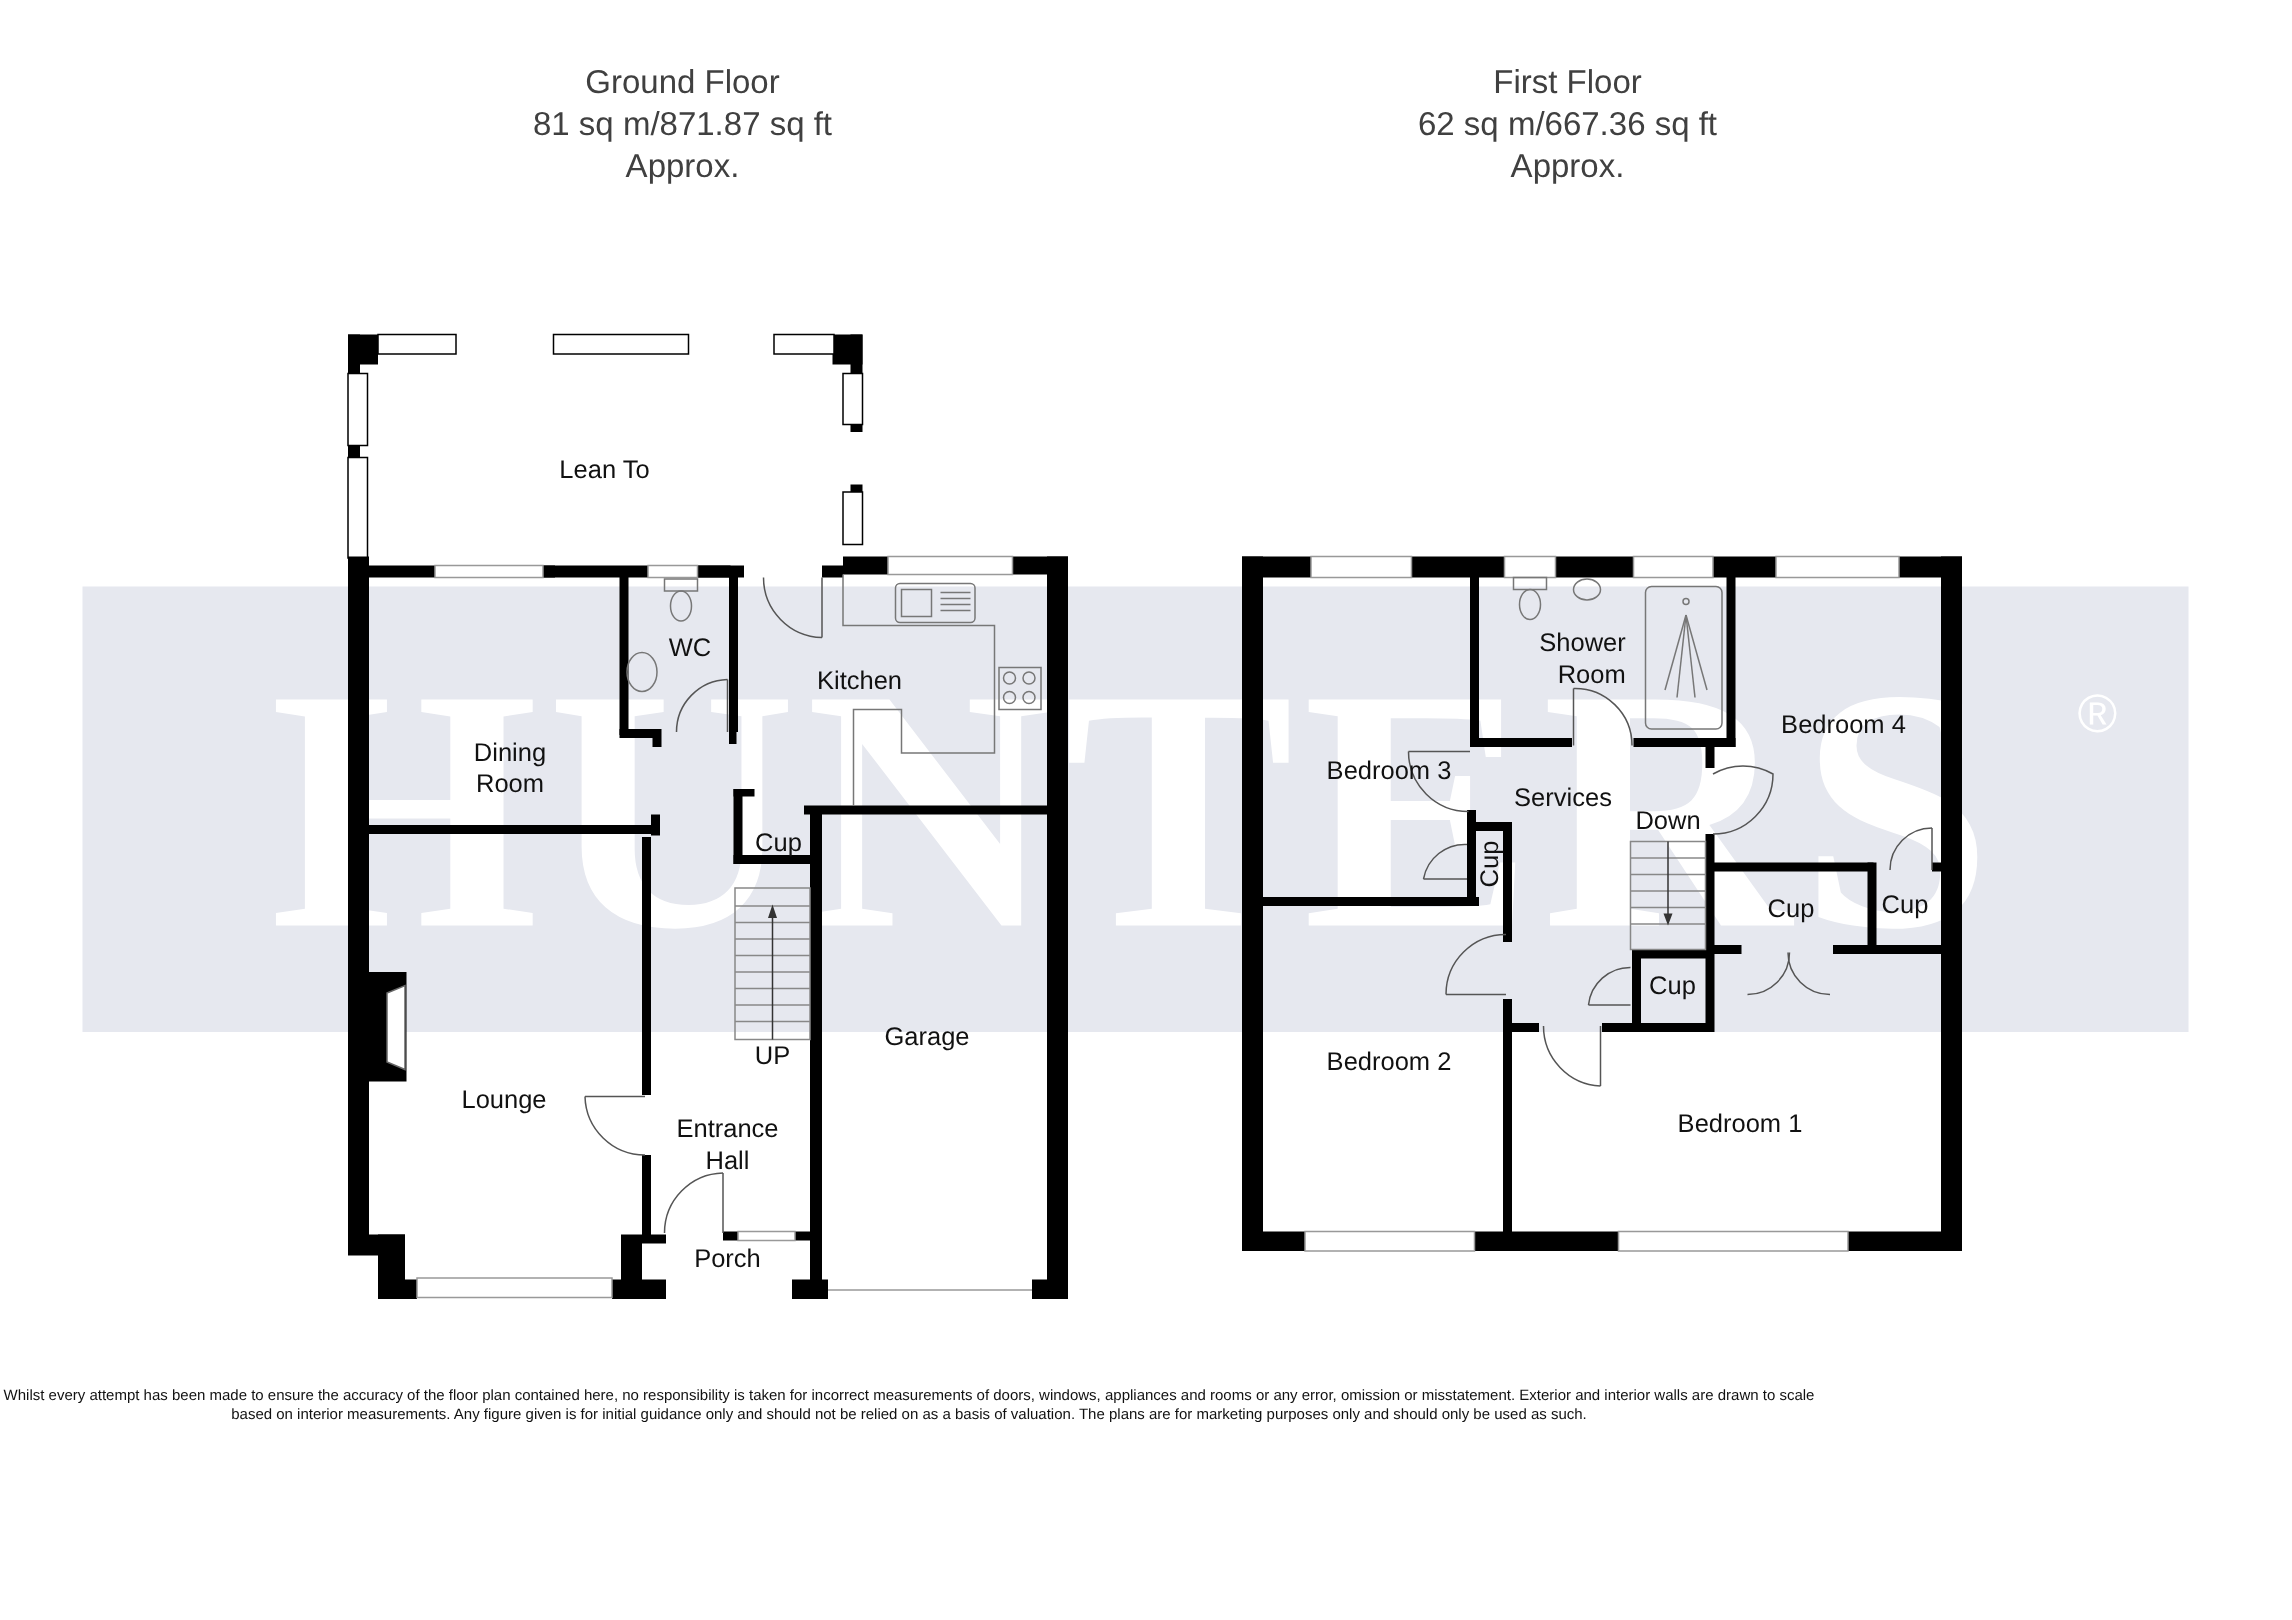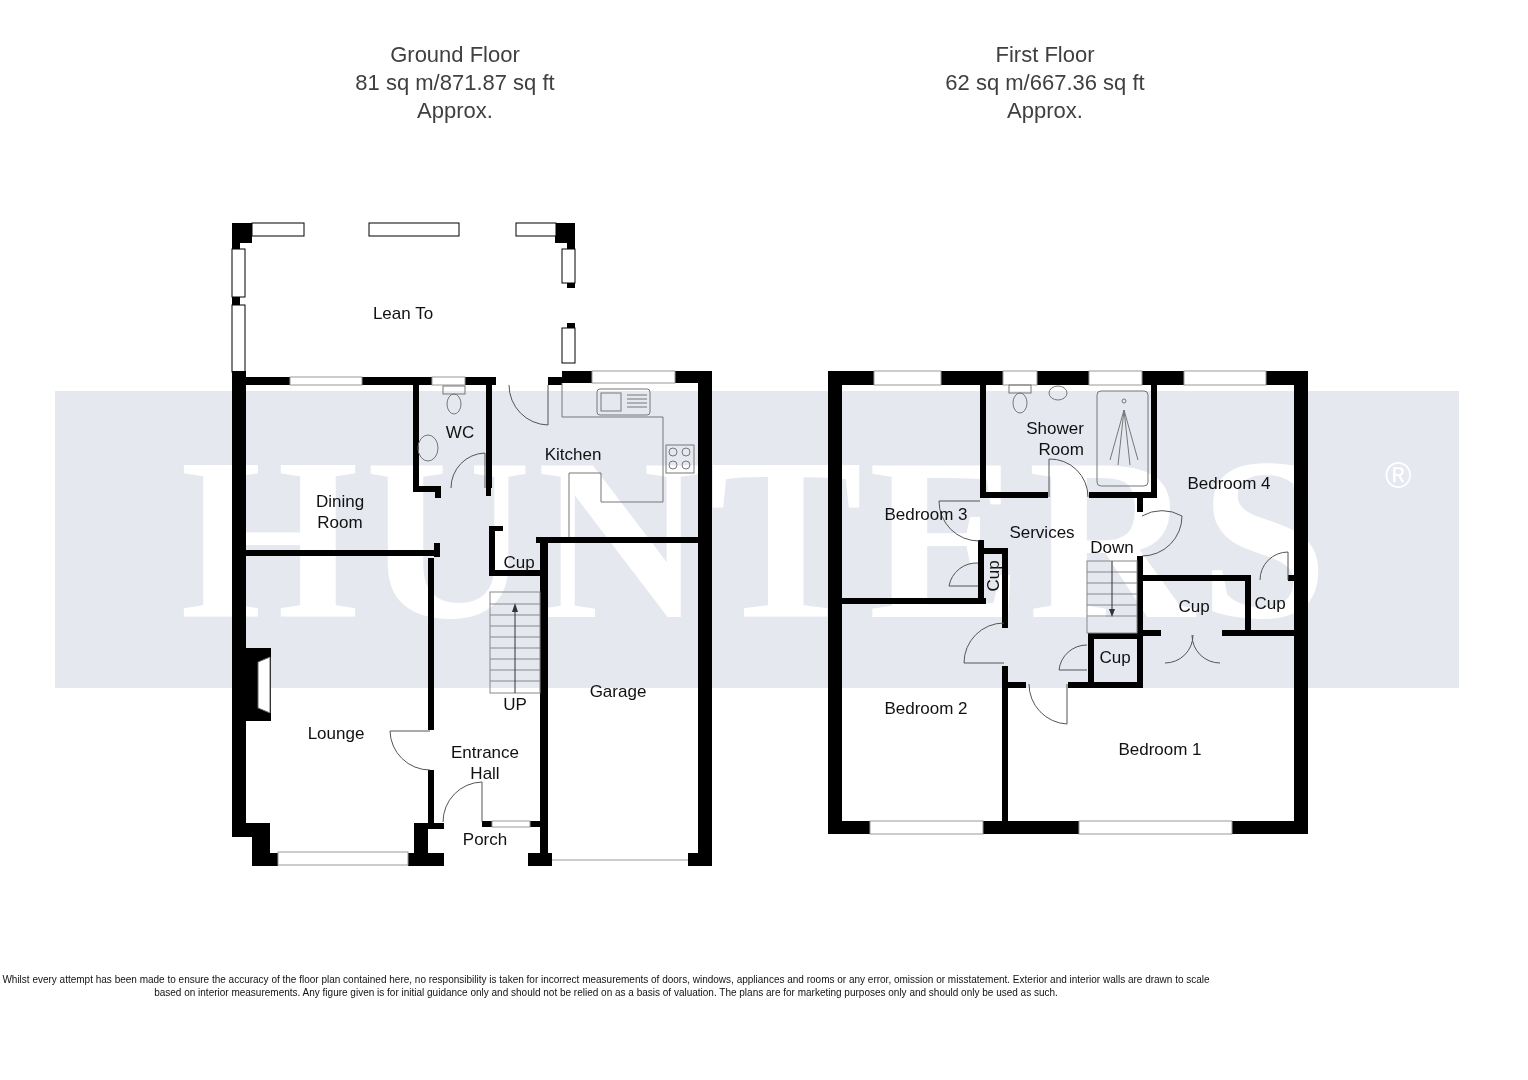--- a/index.html
+++ b/index.html
@@ -4,21 +4,21 @@
 <style>
   html, body { margin:0; padding:0; background:#ffffff; }
   body { width:1528px; height:1080px; position:relative; overflow:hidden; font-family:"Liberation Sans", sans-serif; color:#111; }
   .header { position:absolute; text-align:center; font-size:22px; line-height:28px; color:#404040; }
   .header div { white-space:nowrap; }
   #watermark { position:absolute; left:55px; top:391px; width:1404px; height:297px; background:#e6e8ef; }
   #wm-text { position:absolute; left:0; top:0; width:100%; height:100%; font-family:"Liberation Serif", serif; font-size:230px; letter-spacing:6px; color:#ffffff; text-align:center; line-height:297px; font-weight:bold; }
   #wm-reg { position:absolute; left:1385px; top:455px; font-size:36px; color:#ffffff; font-family:"Liberation Sans", sans-serif; }
   svg#plan { position:absolute; left:0; top:0; }
   .room-label { position:absolute; font-size:17px; line-height:21px; text-align:center; white-space:nowrap; transform:translate(-50%,-50%); color:#111; }
-  .disclaimer { position:absolute; left:0; width:1212px; text-align:center; font-size:10px; line-height:13px; color:#111; top:973px; }
+  .disclaimer { position:absolute; left:0; width:1212px; text-align:center; font-size:10px; line-height:13px; color:#111; top:924px; }
   .disclaimer div { white-space:nowrap; }
 </style>
 </head>
 <body>
 
 <div class="header" style="left:300px; top:41px; width:310px;">
   <div>Ground Floor</div>
   <div>81 sq m/871.87 sq ft</div>
   <div>Approx.</div>
 </div>

